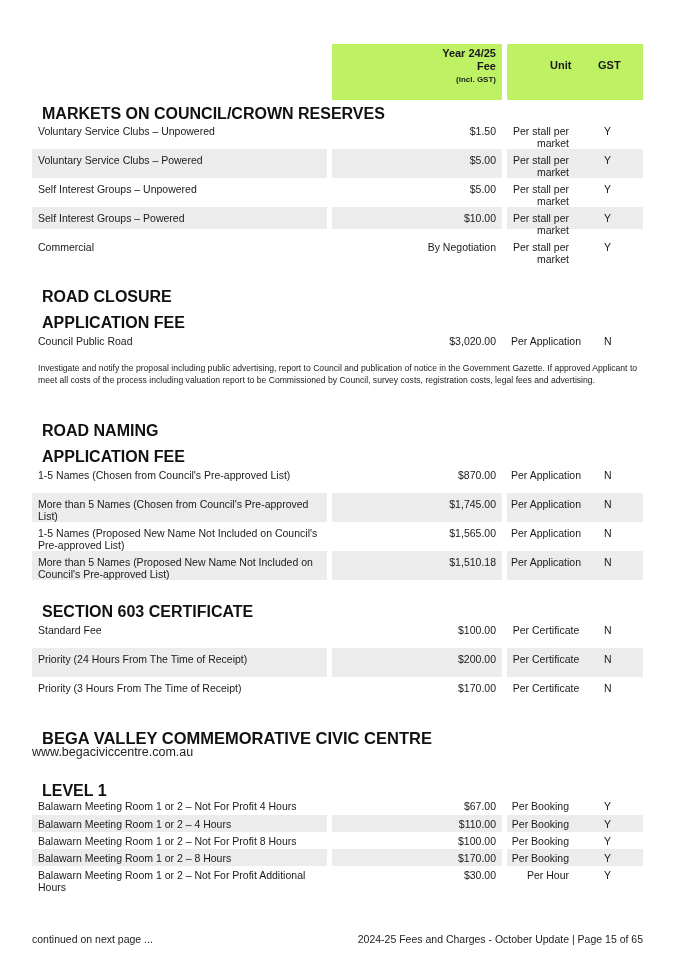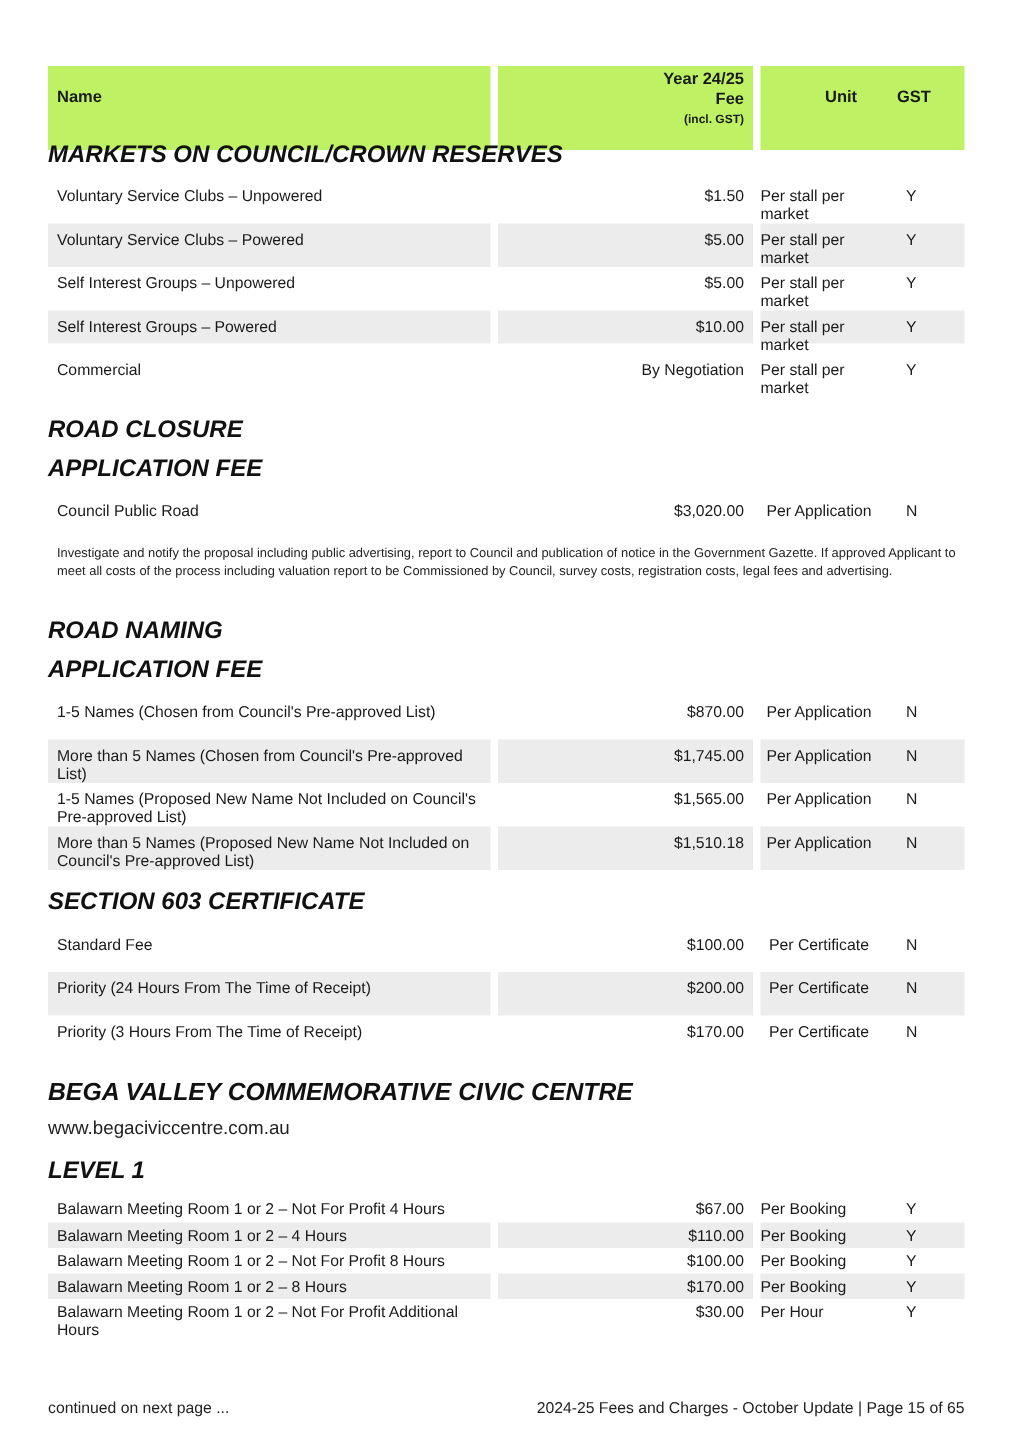--- a/index.html
+++ b/index.html
@@ -7,44 +7,43 @@
          font-family: "Liberation Sans", sans-serif; color: #1a1a1a; }
   .hdr { position: absolute; top: 32px; left: 32px; width: 611px; height: 42px; }
   .hdr .c { position: absolute; top: 0; height: 56px; background: #bef264; font-weight: bold; font-size: 11px; box-sizing: border-box; margin-top: 12px; }
   .hdr .c1 { left: 0; width: 295px; padding: 15px 5px 0 6px; }
   .hdr .c2 { left: 300px; width: 170px; text-align: right; padding: 3px 6px 0 0; line-height: 13px; }
   .hdr .c2 .small { font-size: 8px; }
   .hdr .c3 { left: 475px; width: 136px; }
   .hdr .c3 .u { position: absolute; left: 43px; top: 15px; }
   .hdr .c3 .g { position: absolute; left: 91px; top: 15px; }
 
-  h2 { position: absolute; left: 32px; margin: 0; font-size: 16px; font-weight: bold; color: #111; font-style: italic; }
+  h2 { position: absolute; left: 32px; margin: 10px; font-size: 16px; font-weight: bold; color: #111; }
   .url { position: absolute; left: 32px; font-size: 12.5px; color: #222; }
 
   .row { position: absolute; left: 32px; width: 611px; font-size: 10.5px; line-height: 12px; }
   .row .cell { position: absolute; top: 0; bottom: 0; box-sizing: border-box; }
   .row .n { left: 0; width: 295px; padding: 5px 5px 0 6px; }
   .row .f { left: 300px; width: 170px; padding: 5px 6px 0 6px; text-align: right; }
   .row .f.left { text-align: right; }
   .row .ug { left: 475px; width: 136px; }
-  .row .u { position: absolute; left: 0; width: 62px; top: 5px; }
+  .row .u { position: absolute; left: 0; width: 62px; text-align: right; top: 5px; }
   .row .u.center { text-align: center; width: 76px; left: 1px; }
   .row .g { position: absolute; left: 97px; top: 5px; }
   .row.alt .cell { background: #ececec; }
 
   .note { position: absolute; left: 38px; width: 600px; font-size: 8.6px; line-height: 12px; color: #222; }
   .footer { position: absolute; top: 933px; font-size: 10.5px; color: #222; }
   .footer.l { left: 32px; }
   .footer.r { right: 32px; }
 </style>
 </head>
 <body>
 
 <div class="hdr">
-  <div class="c c1">Name</div>
   <div class="c c2">
     <div>Year 24/25</div>
     <div>Fee</div>
     <div class="small">(incl. GST)</div>
   </div>
   <div class="c c3">
     <span class="u">Unit</span>
     <span class="g">GST</span>
   </div>
 </div>

